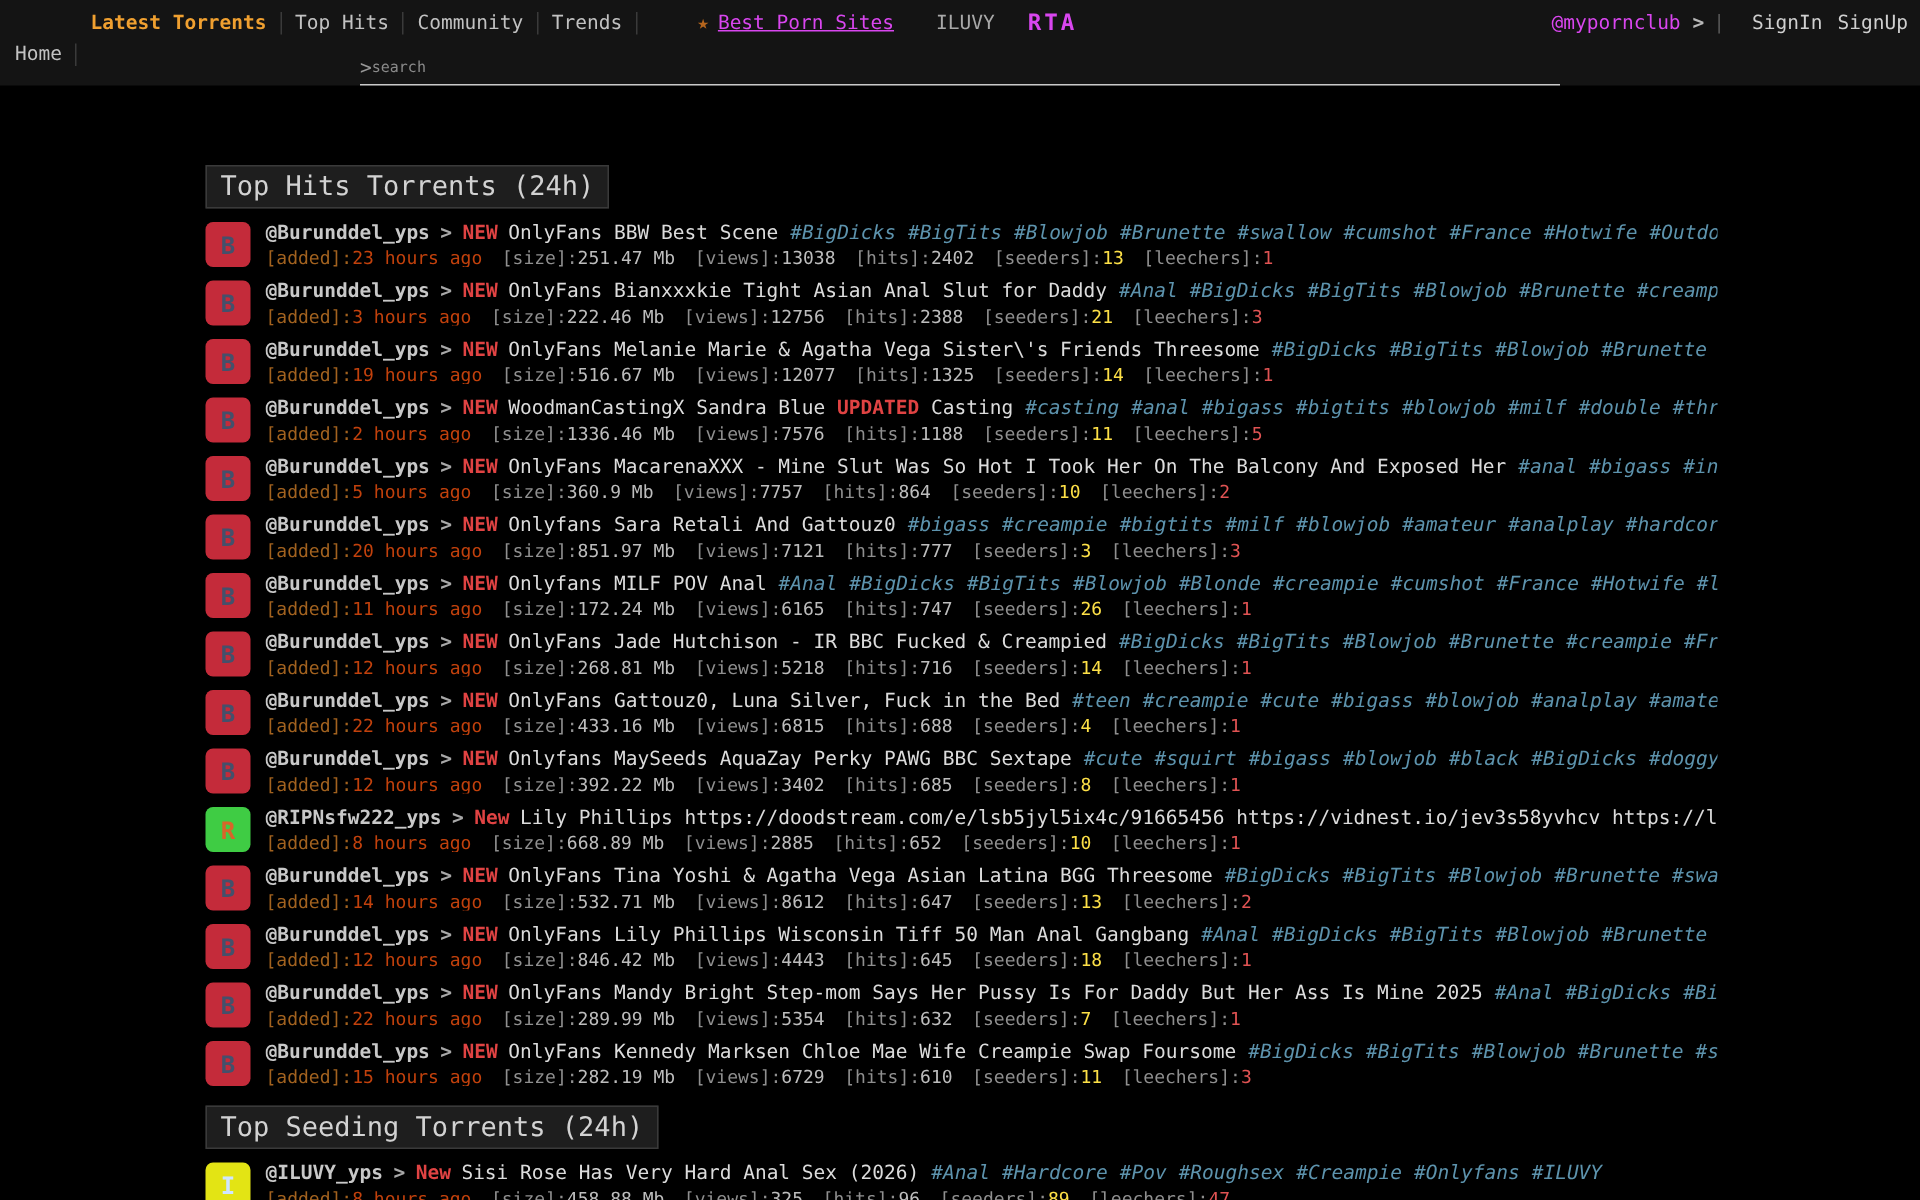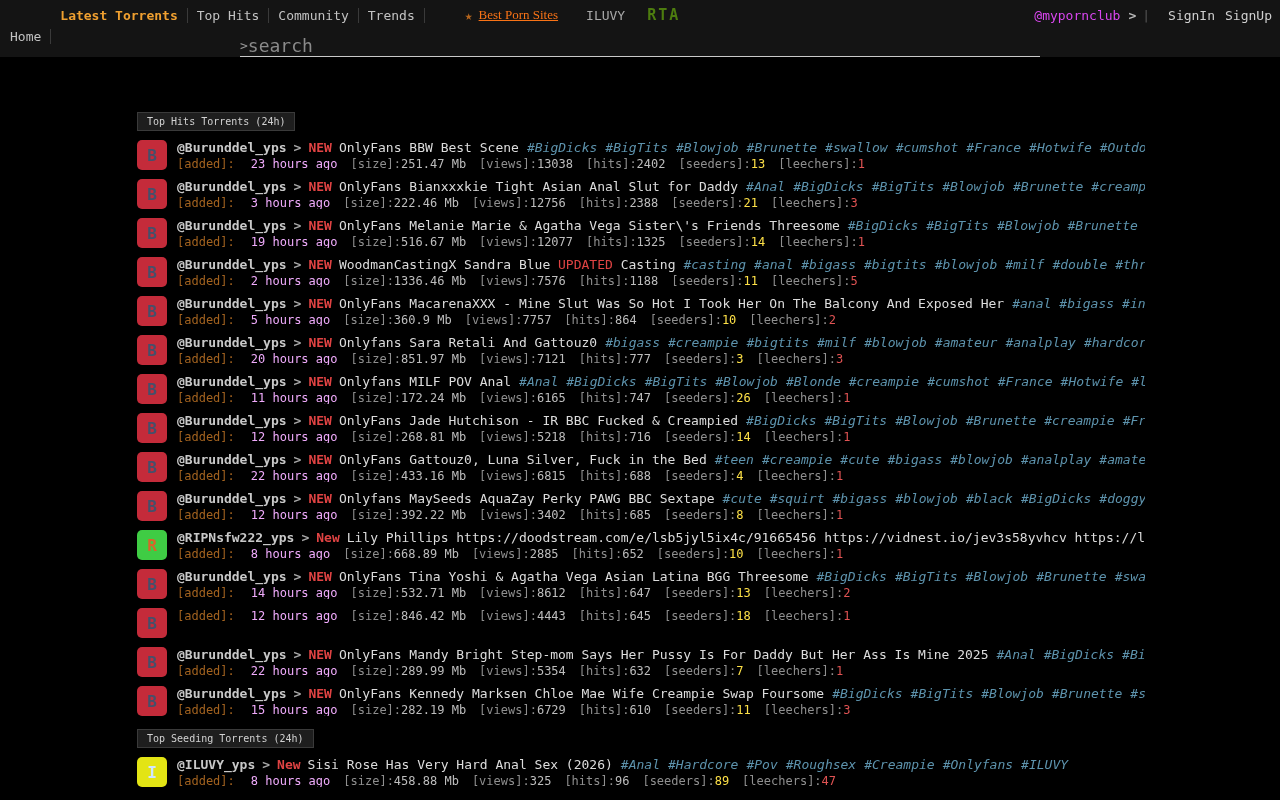--- a/index.html
+++ b/index.html
@@ -26,23 +26,23 @@
     padding: 0 9px;
     border-right: 1px solid #3a3a3a;
     cursor: pointer;
     text-decoration: none;
     white-space: nowrap;
   }
   .nav-item:first-child { padding-left: 2px; margin-top: 42px; }
   .nav-item.active { color: #f0a030; font-weight: bold; }
   .best-sites { display: flex; align-items: center; margin-left: 40px; cursor: pointer; }
   .hot-ic { color: #b5651d; margin-right: 6px; font-size: 13px; }
-  .best-sites-label { color: #f97316; text-decoration: underline; font-family: Liberation Serif, serif; }
+  .best-sites-label { color: #d946ef; text-decoration: underline; }
   .dmca { margin-left: 28px; color: #a8a8a8; cursor: pointer; }
-  .rta { margin-left: 22px; color: #4d7c0f; font-weight: bold; font-size: 15px; letter-spacing: 2px; }
+  .rta { margin-left: 22px; color: #d946ef; font-weight: bold; font-size: 15px; letter-spacing: 2px; }
   .nav-right { display: flex; align-items: center; font-size: 13px; }
   .acct { color: #d946ef; cursor: pointer; }
   .chev-top { color: #b8b8b8; margin: 0 6px 0 8px; font-weight: bold; }
   .vbar { color: #555; margin-right: 8px; }
   .auth { color: #cfcfcf; cursor: pointer; margin-left: 10px; }
   
   .searchrow {
     height: 27px;
     background: #141414;
     display: flex;
@@ -57,32 +57,32 @@
     height: 22px;
   }
   .prompt { color: #979797; font-size: 13px; }
   .search-input {
     flex: 1;
     background: transparent;
     border: none;
     outline: none;
     color: #d946ef;
     font-family: "DejaVu Sans Mono", monospace;
-    font-size: 18px;
+    font-size: 10px;
     height: 20px;
   }
   .search-input::placeholder { color: #8a8a8a; }
   
   .content { margin-left: 137px; margin-top: 53px; width: 1010px; }
   .section-header {
     display: inline-block;
     background: #1e1e1e;
     border: 1px solid #3a3a3a;
     color: #d2d2d2;
-    font-size: 10px;
+    font-size: 18px;
     padding: 3px 9px;
     margin-bottom: 9px;
   }
   .section-header.later { margin-top: 4px; }
   .row { display: flex; margin-bottom: 9px; height: 30px; }
   .avatar {
     width: 30px; height: 30px;
     border-radius: 5px;
     display: flex; align-items: center; justify-content: center;
     font-weight: bold; font-size: 16px;
@@ -97,27 +97,27 @@
   }
   .line2 {
     height: 14px; line-height: 14px; margin-top: 1px;
     font-size: 12px;
     white-space: nowrap; overflow: hidden;
   }
   .user { color: #c8c8c8; font-weight: bold; cursor: pointer; text-align: center; }
   .chev { color: #a8a8a8; font-weight: bold; margin: 0 7px; }
   .badge { color: #e04343; font-weight: bold; margin-right: 7px; }
   .ttl { color: #dcdcdc; cursor: pointer; }
-  .thl { color: #e04343; font-weight: normal; cursor: pointer; }
+  .thl { color: #e04343; font-weight: bold; cursor: pointer; }
   .tag { color: #5d93ad; font-style: italic; margin-left: 8px; cursor: pointer; text-decoration: none; }
   .stat { margin-right: 13px; }
   .st-label { color: #8f8f8f; }
   .st-val { color: #bdbdbd; }
   .st-added-label { color: #a2621f; }
-  .st-added-val { color: #f0abfc; margin-left: 16px; }
+  .st-added-val { color: #c2410c; }
   .st-seed-val { color: #fde047; }
   .st-leech-val { color: #e05353; }
 </style>
 </head>
 <body>
 
 <header class="topbar">
   <div class="nav-left">
     <nav class="main-nav" id="main-nav">
         <a class="nav-item">Home</a>
@@ -217,20 +217,21 @@
       </div>
     </div><div class="row">
       <div class="avatar" style="background: rgb(196, 43, 58); color: rgb(68, 80, 107);">B</div>
       <div class="rowbody">
         <div class="line1"><span class="user">@Burunddel_yps</span><span class="chev">&gt;</span><span class="badge">NEW</span><span class="ttl">OnlyFans Tina Yoshi &amp; Agatha Vega Asian Latina BGG Threesome</span><a class="tag">#BigDicks</a><a class="tag">#BigTits</a><a class="tag">#Blowjob</a><a class="tag">#Brunette</a><a class="tag">#swallow</a></div>
         <div class="line2"><span class="stat"><span class="st-added-label">[added]:</span><span class="st-added-val">14 hours ago</span></span><span class="stat"><span class="st-label">[size]:</span><span class="st-val">532.71 Mb</span></span><span class="stat"><span class="st-label">[views]:</span><span class="st-val">8612</span></span><span class="stat"><span class="st-label">[hits]:</span><span class="st-val">647</span></span><span class="stat"><span class="st-label">[seeders]:</span><span class="st-seed-val">13</span></span><span class="stat"><span class="st-label">[leechers]:</span><span class="st-leech-val">2</span></span></div>
       </div>
     </div><div class="row">
       <div class="avatar" style="background: rgb(196, 43, 58); color: rgb(68, 80, 107);">B</div>
       <div class="rowbody">
+        <div class="line1"><span class="user">@Burunddel_yps</span><span class="chev">&gt;</span><span class="badge">NEW</span><span class="ttl">OnlyFans Lily Phillips Wisconsin Tiff 50 Man Anal Gangbang</span><a class="tag">#Anal</a><a class="tag">#BigDicks</a><a class="tag">#BigTits</a><a class="tag">#Blowjob</a><a class="tag">#Brunette</a></div>
         <div class="line2"><span class="stat"><span class="st-added-label">[added]:</span><span class="st-added-val">12 hours ago</span></span><span class="stat"><span class="st-label">[size]:</span><span class="st-val">846.42 Mb</span></span><span class="stat"><span class="st-label">[views]:</span><span class="st-val">4443</span></span><span class="stat"><span class="st-label">[hits]:</span><span class="st-val">645</span></span><span class="stat"><span class="st-label">[seeders]:</span><span class="st-seed-val">18</span></span><span class="stat"><span class="st-label">[leechers]:</span><span class="st-leech-val">1</span></span></div>
       </div>
     </div><div class="row">
       <div class="avatar" style="background: rgb(196, 43, 58); color: rgb(68, 80, 107);">B</div>
       <div class="rowbody">
         <div class="line1"><span class="user">@Burunddel_yps</span><span class="chev">&gt;</span><span class="badge">NEW</span><span class="ttl">OnlyFans Mandy Bright Step-mom Says Her Pussy Is For Daddy But Her Ass Is Mine 2025</span><a class="tag">#Anal</a><a class="tag">#BigDicks</a><a class="tag">#BigTits</a></div>
         <div class="line2"><span class="stat"><span class="st-added-label">[added]:</span><span class="st-added-val">22 hours ago</span></span><span class="stat"><span class="st-label">[size]:</span><span class="st-val">289.99 Mb</span></span><span class="stat"><span class="st-label">[views]:</span><span class="st-val">5354</span></span><span class="stat"><span class="st-label">[hits]:</span><span class="st-val">632</span></span><span class="stat"><span class="st-label">[seeders]:</span><span class="st-seed-val">7</span></span><span class="stat"><span class="st-label">[leechers]:</span><span class="st-leech-val">1</span></span></div>
       </div>
     </div><div class="row">
       <div class="avatar" style="background: rgb(196, 43, 58); color: rgb(68, 80, 107);">B</div>

